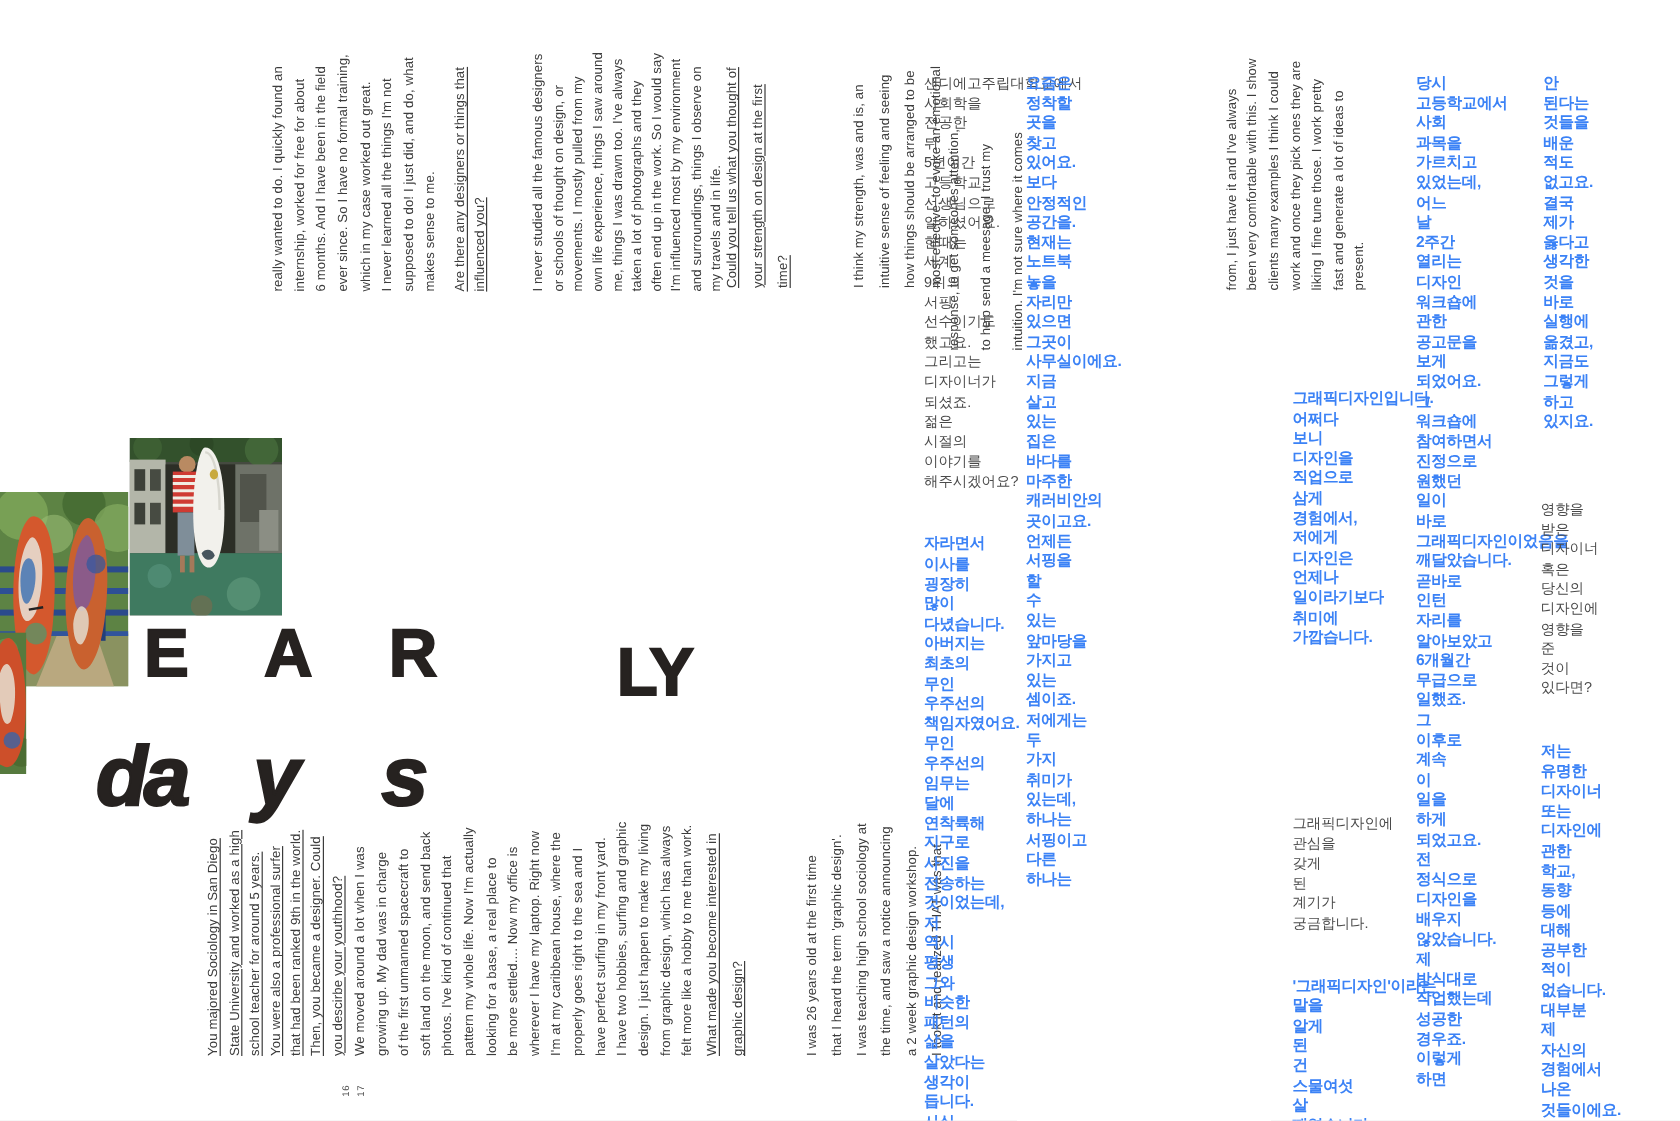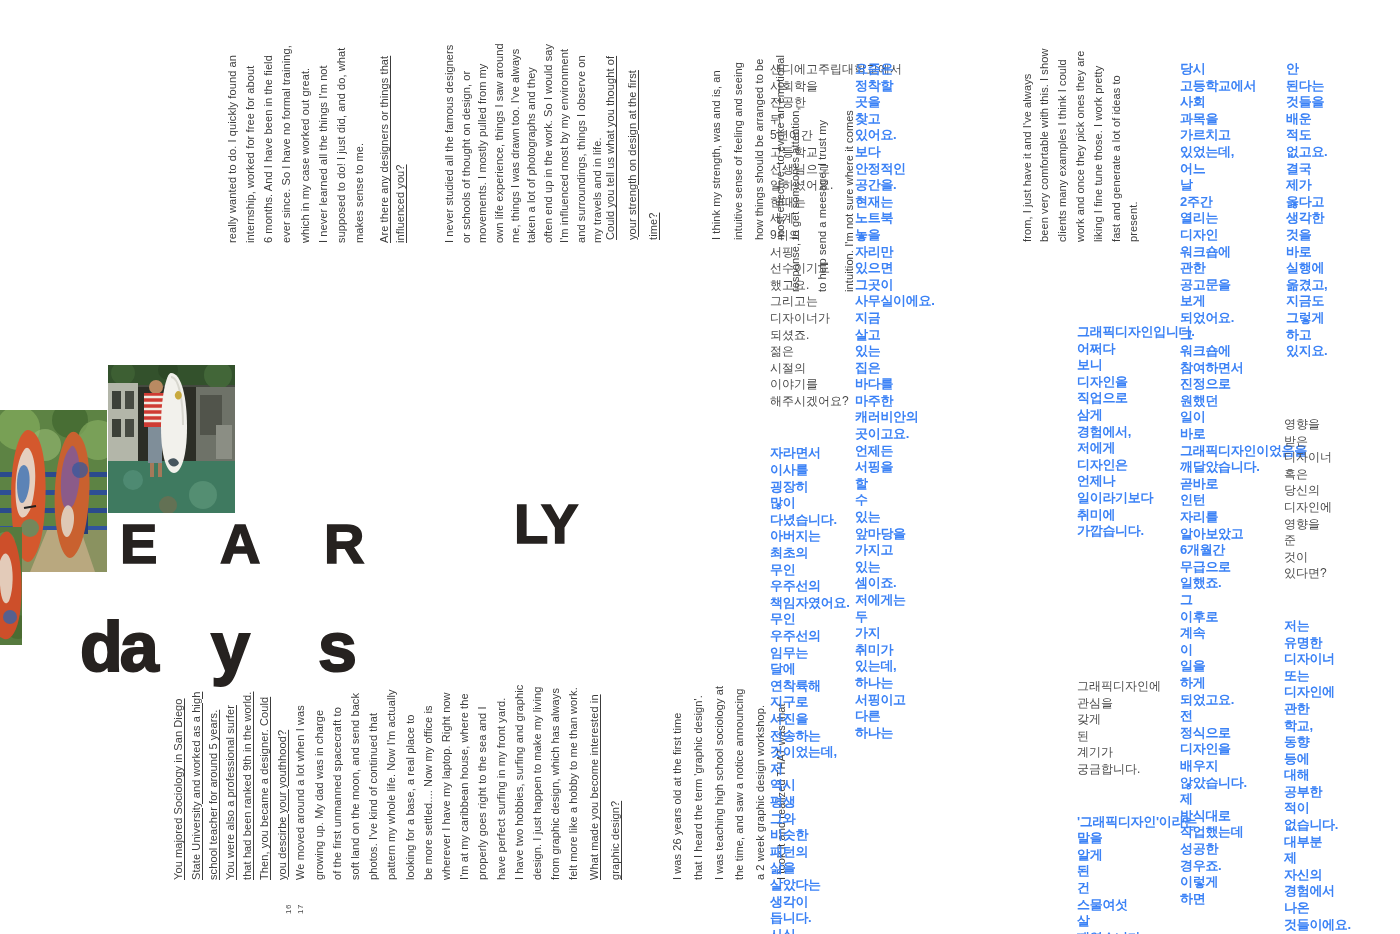--- a/index.html
+++ b/index.html
@@ -17,21 +17,21 @@
   
   .kcol{position:absolute;white-space:pre;}
   .kq{color:#4a4a4a;font-weight:400;font-size:12px;line-height:16.6px;white-space:pre;}
   .ka{color:#3b82f6;font-weight:700;font-size:13px;line-height:16.6px;letter-spacing:-.3px;white-space:pre;}
   
   .big{
     position:absolute;font-weight:700;color:#262220;line-height:1;
     -webkit-text-stroke:1.6px #262220;
   }
   .big.r1{font-size:56px;}
-  .big.r2{font-size:70px;letter-spacing:-3px;-webkit-text-stroke:2px #262220;}
+  .big.r2{font-size:70px;letter-spacing:-3px;font-style:italic;-webkit-text-stroke:2px #262220;}
   .pagenum{position:absolute;transform:rotate(-90deg);transform-origin:0 0;
     font-size:8px;color:#4c4c4c;line-height:11.5px;white-space:pre;letter-spacing:.5px;}
   .photo{position:absolute;display:block;}
 </style>
 </head>
 <body>
 
 <div id="spread">
 
   <svg class="photo" style="left:0;top:410px" width="107" height="162" viewBox="0 0 107 162">
@@ -95,21 +95,21 @@
     <circle cx="5" cy="15" r="10" fill="#6c9350" opacity=".8"></circle>
     <circle cx="18" cy="100" r="12" fill="#49692f" opacity=".8"></circle>
     <path d="M10 6 C20 16 24 54 20 86 C17 106 10 114 4 112 L0 110 L0 10 C3 5 7 3 10 6 Z" fill="#cd4f2a"></path>
     <path d="M8 28 C14 36 14 62 9 74 C5 80 1 74 0 58 L0 34 C2 28 5 24 8 28 Z" fill="#e6e0d2" opacity=".85"></path>
     <circle cx="10" cy="90" r="7" fill="#3a64a8" opacity=".8"></circle>
   </svg>
 
   <span class="big r1" style="left:120px;top:516px">E</span>
   <span class="big r1" style="left:220px;top:516px">A</span>
   <span class="big r1" style="left:324px;top:516px">R</span>
-  <span class="big r1" style="left:514px;top:496px;letter-spacing:-2px">LY</span>
+  <span class="big r1" style="left:514px;top:532px;letter-spacing:-2px">LY</span>
   <span class="big r2" style="left:80px;top:612px">da</span>
   <span class="big r2" style="left:211px;top:612px">y</span>
   <span class="big r2" style="left:318px;top:612px">s</span>
 
   <div class="rot" style="left:187px;top:243px;line-height:18.1px">
     <div class="a">really wanted to do. I quickly found an
 internship, worked for free for about
 6 months. And I have been in the field
 ever since. So I have no formal training,
 which in my case worked out great.

